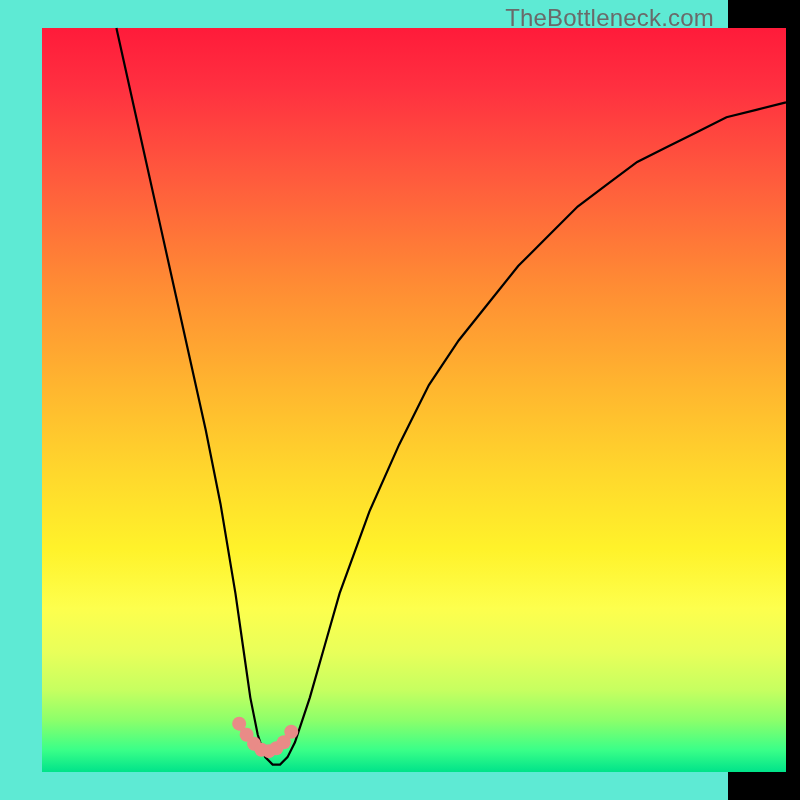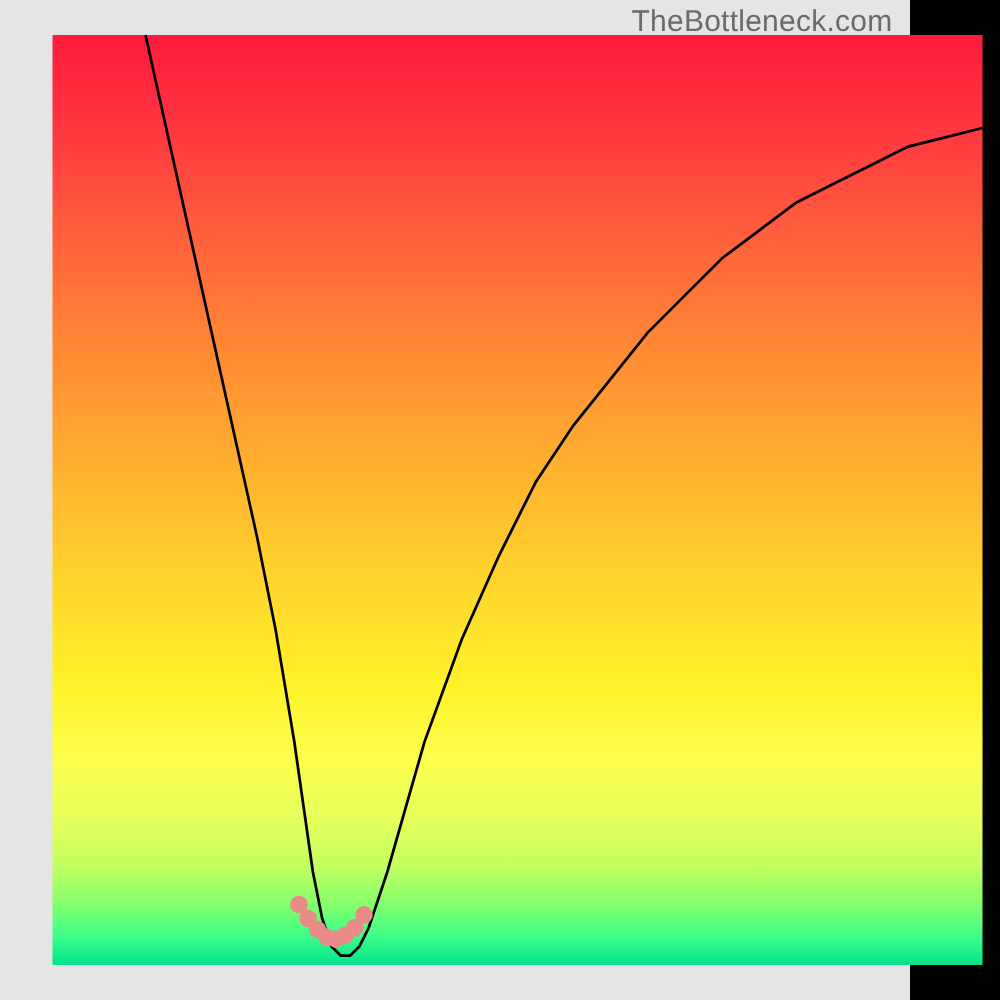--- a/index.html
+++ b/index.html
@@ -10,21 +10,21 @@
     background: #000;
     overflow: hidden;
     font-family: Arial, Helvetica, sans-serif;
   }
   .frame {
     position: absolute;
     left: 0;
     top: 0;
     width: 728px;
     height: 800px;
-    background: #e5e5e5;
+    background: #5eead4;
   }
   .plot-area {
     position: absolute;
     left: 42px;
     top: 28px;
     width: 744px;
     height: 744px;
     background: linear-gradient(to bottom,
       #ff1b3a 0%,
       #ff3040 8%,

